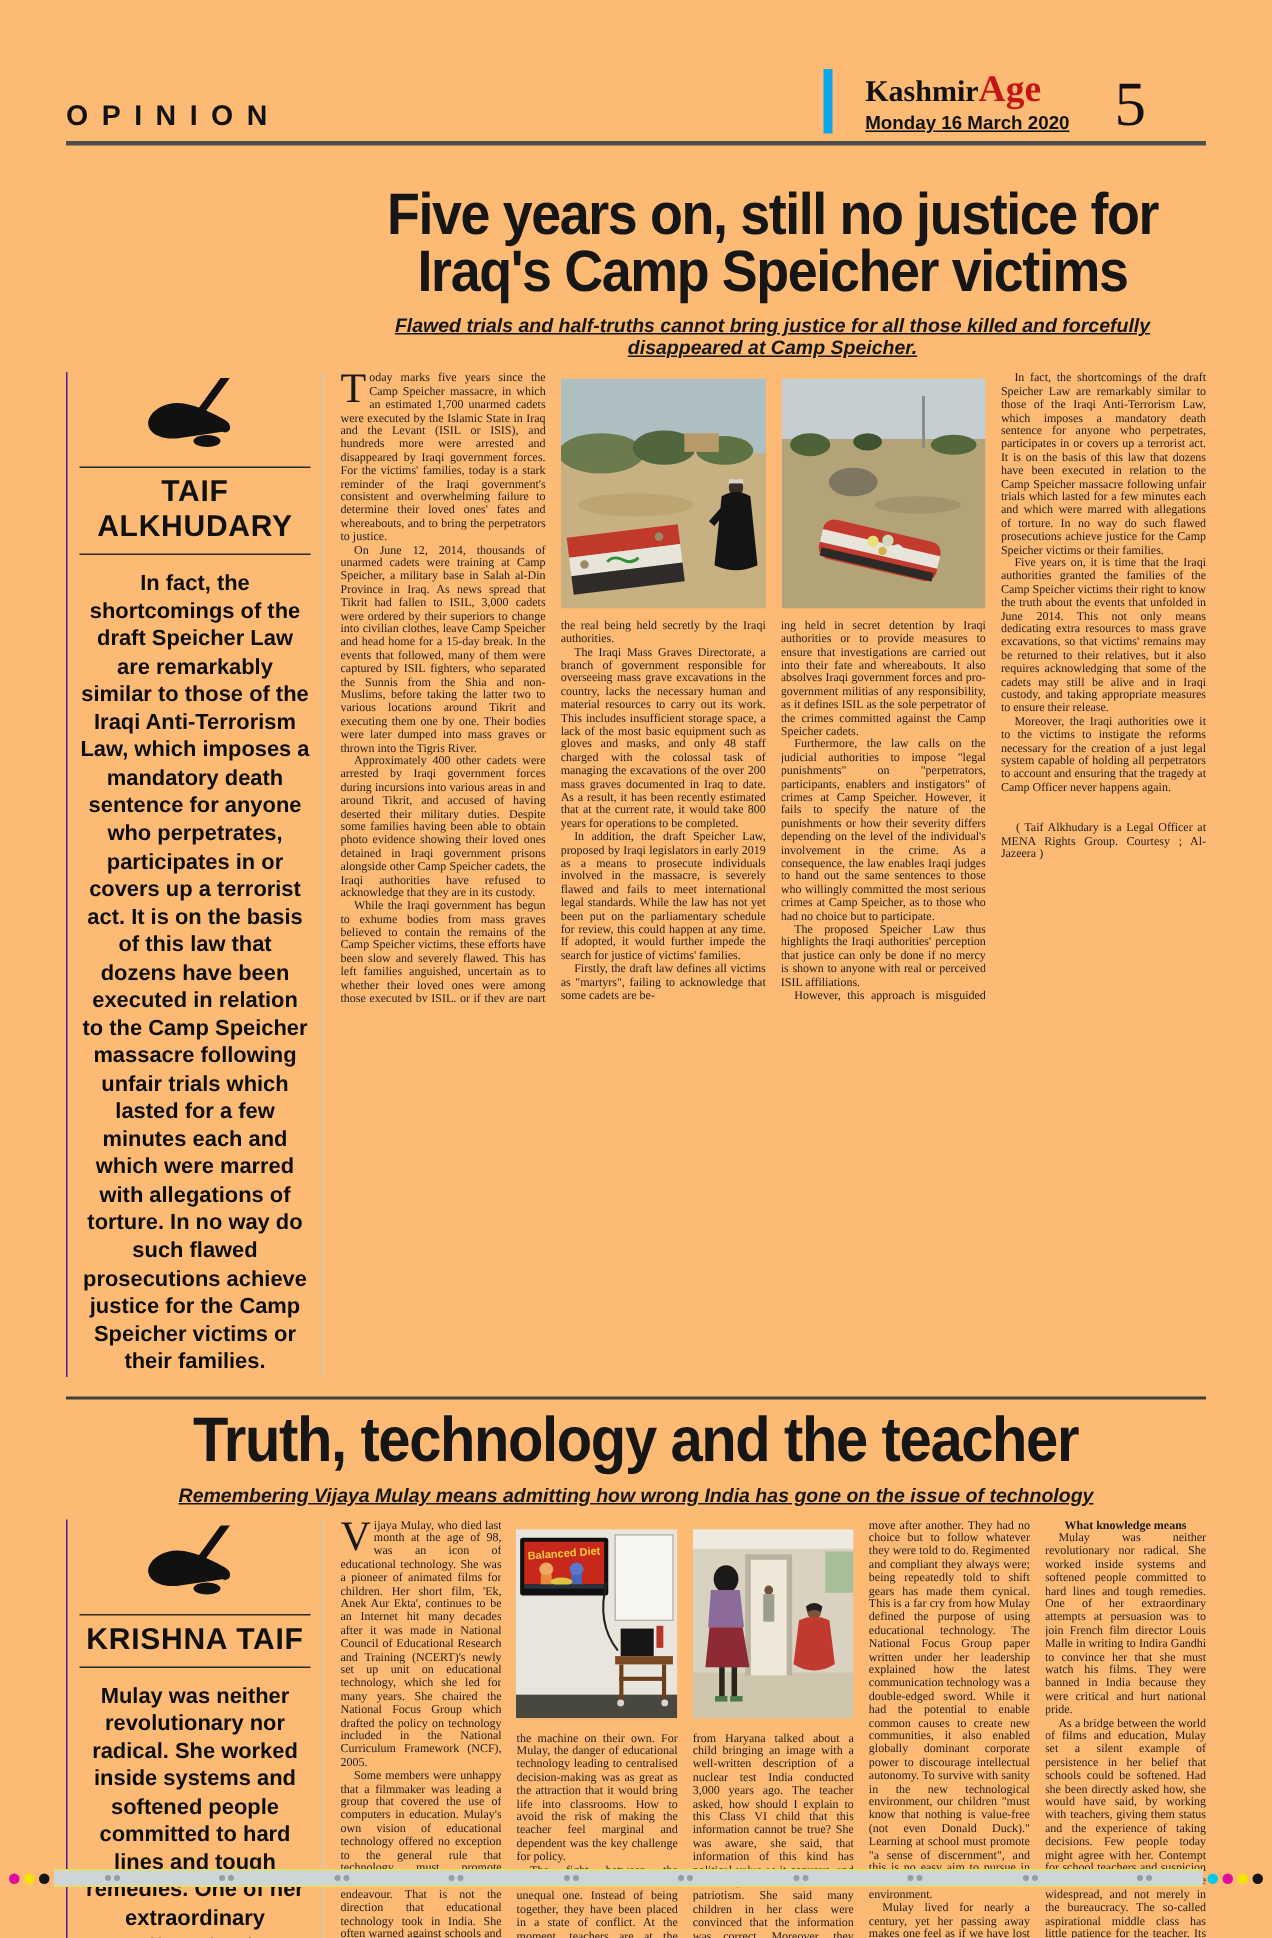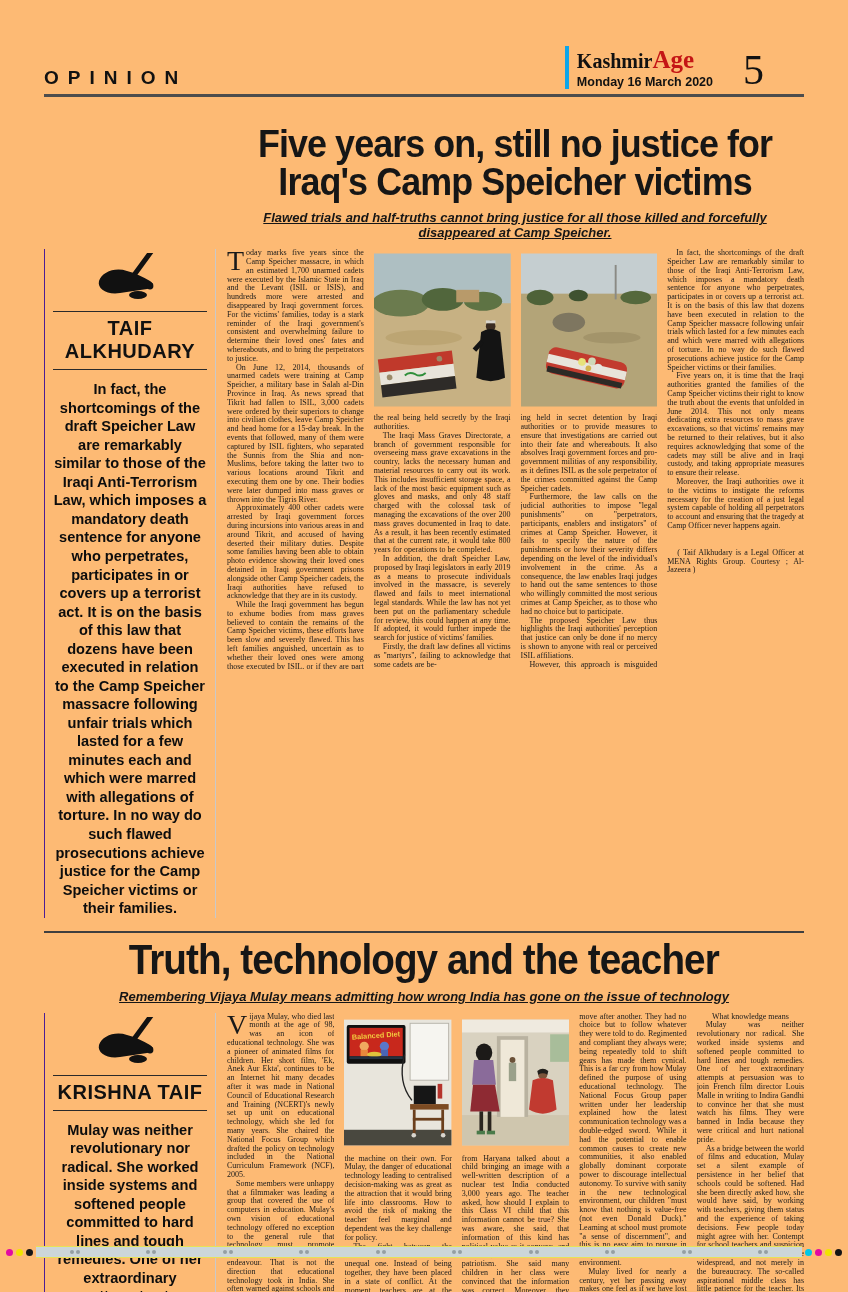--- a/index.html
+++ b/index.html
@@ -4,24 +4,24 @@
 <style>
   html,body { margin:0; padding:0; background:#f2f2f2; }
   .page { width:848px; height:1292px; margin:0 auto; background:#fdba74; box-sizing:border-box;
           padding:46px 44px 0; position:relative; overflow:hidden;
           font-family:"Liberation Serif", serif; color:#1a1a1a; }
 
   
   .masthead-row { display:flex; justify-content:space-between; align-items:flex-end; }
   .section-label { font:700 19px "Liberation Sans", sans-serif; letter-spacing:9px; color:#111; }
   .head-right { display:flex; align-items:flex-end; gap:30px; margin-right:40px; }
-  .masthead { border-left:4px solid #0ea5e9; padding-left:8px; }
+  .masthead { border-left:6px solid #0ea5e9; padding-left:22px; }
   .logo-black { font:700 20px "Liberation Serif", serif; color:#111; }
   .logo-red { font:700 25px "Liberation Serif", serif; }
-  .date-line { font:600 12.5px "Liberation Sans", sans-serif; color:#111; margin-top:1px; }
+  .date-line { font:600 12.5px "Liberation Sans", sans-serif; color:#111; margin-top:1px;text-decoration:underline; }
   .page-number { font:400 42px/0.85 "Liberation Serif", serif; color:#111; }
   .header-rule { height:3px; background:#4d4d4d; margin-top:5px; }
 
   
   .headline { text-align:center; margin:8px 0 0; }
   .headline-inner { display:inline-block; transform:scaleX(0.92); transform-origin:center;
                     font:700 39px/0.98 "Liberation Sans", sans-serif; letter-spacing:-1px;
                     max-width:700px; color:#161616; }
   .standfirst { text-align:center; font:italic 700 13px "Liberation Sans", sans-serif;
                 margin:7px 0 9px; color:#161616;text-decoration:underline; }
@@ -36,21 +36,21 @@
                  border-top:1.5px solid #2a2a2a; border-bottom:1.5px solid #2a2a2a;
                  padding:5px 0 6px; margin:4px 0 10px; }
   .pull-quote { font:600 14.6px/1.27 "Liberation Sans", sans-serif; color:#0d0d0d; }
 
   .cols { display:flex; gap:10px; flex:1; }
   .col { flex:1; overflow:hidden; text-align:justify; font:8px/8.8px "Liberation Serif", serif; }
   .body1 .col { height:420px; }
   .body2 .col { height:516px; }
   .para { margin:0; text-indent:9px; }
   .para.cont, .para.lead { text-indent:0; }
-  .para.subhead { text-indent:0; text-align:center; font-weight:400; }
+  .para.subhead { text-indent:0; text-align:center; font-weight:700; }
   .para.credit { text-indent:10px; margin-top:18px; }
   .dropcap { float:left; font-size:28px; line-height:23px; padding-right:2px; }
   .photo { display:block; width:100%; margin:1px 0 4px; }
 
   .article-divider { height:2px; background:#3f3f3f; margin:13px 0 4px; }
 
   
   .regbar { position:absolute; left:6px; right:6px; bottom:34px; display:flex; align-items:center; gap:3px; }
   .regbar .bar { flex:1; height:10px; background:#ccd6d9; border-top:1px solid #e6e257; border-bottom:1px solid #e6e257;
                  display:flex; align-items:center; justify-content:space-between; padding:0 34px; }

